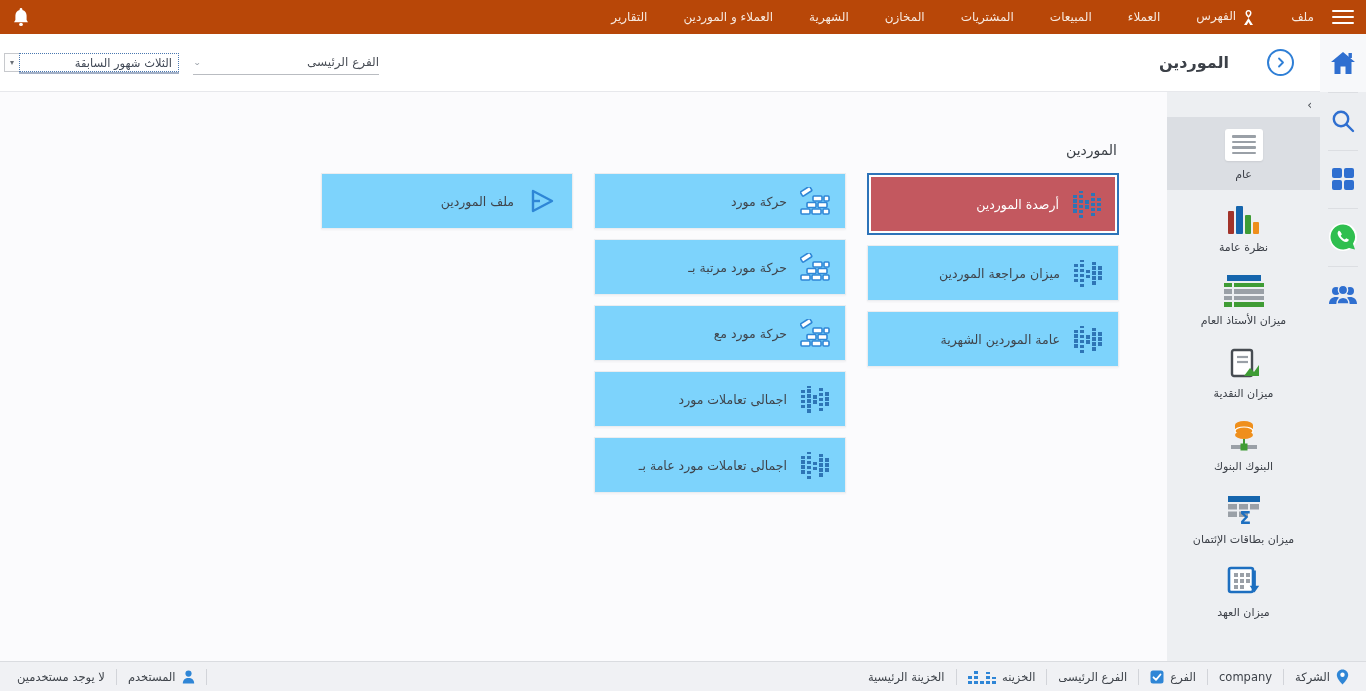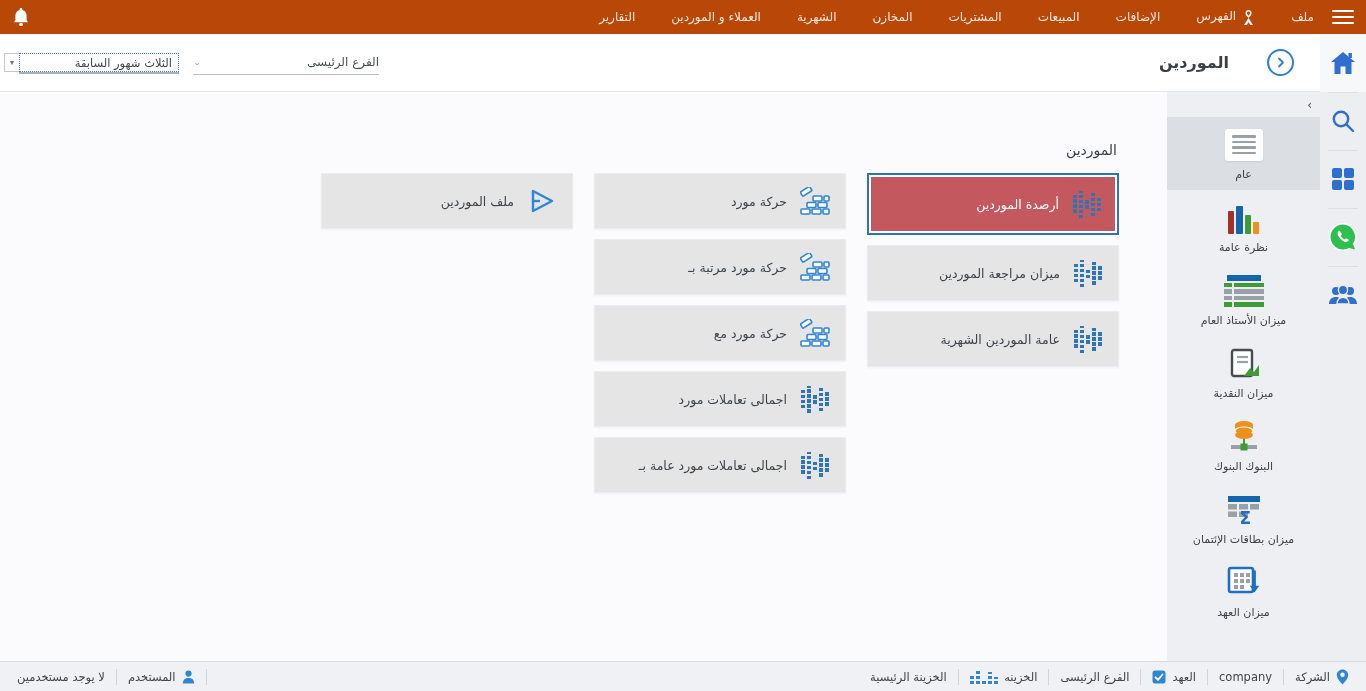--- a/index.html
+++ b/index.html
@@ -86,21 +86,21 @@
   .ic-ledger .r b { flex:1; }
   .ic-ledger .r i { width:8px; }
   .eq { display:flex; align-items:flex-end; gap:1.5px; }
   .eq i { width:4.5px; background:repeating-linear-gradient(to top, var(--c,#2e75b6) 0 3.5px, transparent 3.5px 5px); }
   
   .content { flex:1; background:#fbfbfd; padding:50px 48px 0 20px; overflow:hidden; }
   .section-title { font-size:14px; color:#3c4148; margin-bottom:15px; padding-right:2px;}
   .cardgrid { display:flex; gap:21px; align-items:flex-start; }
   .cardcol { display:flex; flex-direction:column; width:252px; flex:0 0 auto; }
   .card {
-    background:#e5e5e5; border:1px solid #ebedf0; box-shadow:0 1px 2px rgba(30,40,60,.05);
+    background:#7dd3fc; border:1px solid #ebedf0; box-shadow:0 1px 2px rgba(30,40,60,.05);
     height:56px; margin-bottom:10px; display:flex; align-items:center;
     padding:0 15px; gap:13px; cursor:pointer; font-size:12.5px; color:#3f444b;
   }
   .card .cico { flex:0 0 auto; display:flex; align-items:center; justify-content:center; width:30px;}
   .card.selected {
     background:#c3585f; border:2px solid #2d73b9; box-shadow:inset 0 0 0 2px #fff;
     color:#fff; height:62px; padding:0 15px;
   }
   
   .statusbar {
@@ -125,21 +125,21 @@
     <span class="mitem">
         <span>ملف</span>
       </span>
     <span class="mitem">
       <svg class="ribbon-svg" viewBox="0 0 13 17">
         <path d="M6.5 1 C4.5 1 3.5 2.5 3.5 4 C3.5 6 5 7.5 6.5 9 L2 16 L4.8 16 L6.5 13 L8.2 16 L11 16 L6.5 9 C8 7.5 9.5 6 9.5 4 C9.5 2.5 8.5 1 6.5 1 Z M6.5 2.6 C7.4 2.6 8 3.2 8 4 C8 4.9 7.3 5.8 6.5 6.7 C5.7 5.8 5 4.9 5 4 C5 3.2 5.6 2.6 6.5 2.6 Z" fill="#fff"></path>
       </svg>
       <span>الفهرس</span>
     </span>
     <span class="mitem">
-        <span>الإضافات</span>
+        <span>العملاء</span>
       </span>
     <span class="mitem">
         <span>المبيعات</span>
       </span>
     <span class="mitem">
         <span>المشتريات</span>
       </span>
     <span class="mitem">
         <span>المخازن</span>
       </span>
@@ -479,21 +479,21 @@
       <circle cx="6.5" cy="5.8" r="2.2" fill="#fff"></circle>
     </svg>
     <span>الشركة</span>
   </div>
   <span class="ssep"></span>
   <div class="sitem">
     <span>company</span>
   </div>
   <span class="ssep"></span>
   <div class="sitem">
-    <span>العهد</span>
+    <span>الفرع</span>
     <svg width="14" height="14" viewBox="0 0 14 14">
       <rect x="0.5" y="0.5" width="13" height="13" rx="2.5" fill="#2f86d6"></rect>
       <polyline points="3.5,7.3 6,9.8 10.5,4.5" fill="none" stroke="#fff" stroke-width="1.8" stroke-linecap="round" stroke-linejoin="round"></polyline>
     </svg>
   </div>
   <span class="ssep"></span>
   <div class="sitem">
     <span>الفرع الرئيسى</span>
   </div>
   <span class="ssep"></span>

